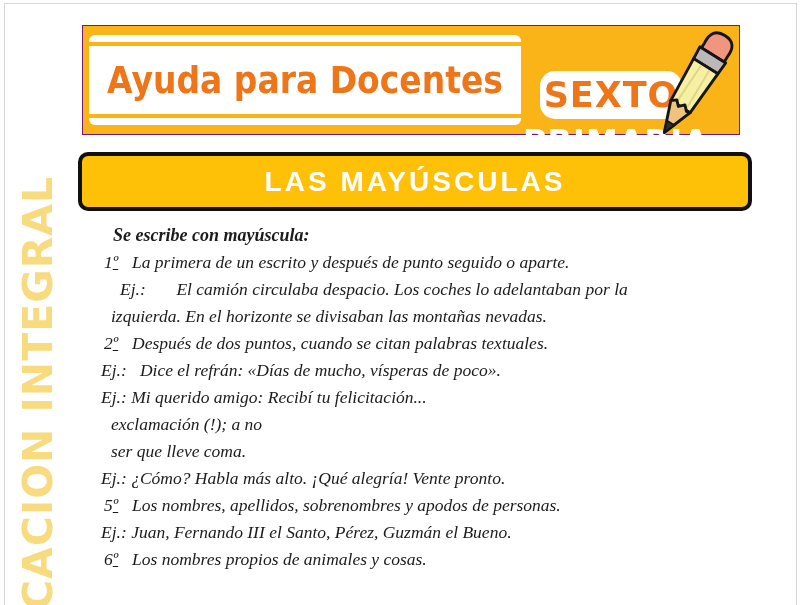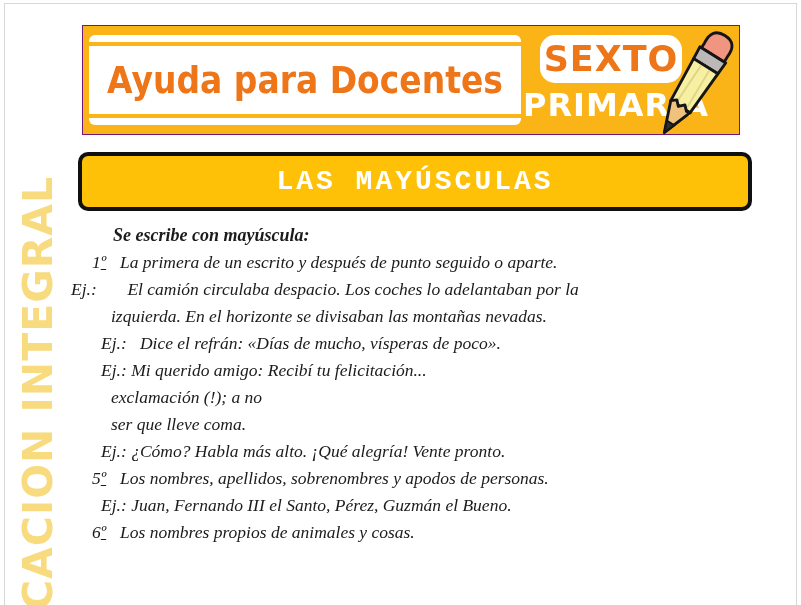--- a/index.html
+++ b/index.html
@@ -40,53 +40,53 @@
   .brand-text{
     font-family:"DejaVu Sans", sans-serif;font-weight:bold;
     font-size:33px;color:#ee7518;letter-spacing:0px;white-space:nowrap;
     transform:scaleY(1.12);
   }
   .grade{position:absolute;left:440px;top:9px;width:176px;text-align:center;}
   .sexto-box{
     display:inline-block;background:#ffffff;border-radius:15px;
     padding:0 4px;line-height:48px;
     font-family:"DejaVu Sans", sans-serif;font-weight:bold;
-    font-size:35px;color:#ee7518;letter-spacing:1px;
+    font-size:35px;color:#ee7518;letter-spacing:1px;margin-top:36px;
   }
   .primaria{
     font-family:"DejaVu Sans", sans-serif;font-weight:bold;
     font-size:32px;line-height:44px;color:#ffffff;letter-spacing:1px;
     white-space:nowrap;
   }
   .pencil{position:absolute;right:-4px;top:-4px;width:100px;height:122px;}
 
   
   .title-bar{
     position:absolute;left:78px;top:152px;width:666px;height:51px;
     background:#ffc107;border:4px solid #101010;border-radius:10px;
     display:flex;align-items:center;justify-content:center;
   }
   .title-text{
-    font-family:Liberation Mono, monospace;font-weight:bold;
+    font-family:Liberation Sans, sans-serif;font-weight:bold;
     font-size:28px;letter-spacing:3px;color:#ffffff;
   }
 
   
   .doc-body{
     position:absolute;left:0;top:222px;width:740px;
     font-family:"Liberation Serif", serif;font-style:italic;
     font-size:17.5px;color:#1b1b1b;
   }
   .ln{height:27px;line-height:27px;white-space:pre;}
   .ln.head{padding-left:113px;font-weight:bold;font-size:18px;}
   .ln.num-ln{padding-left:92px;}
   .ln.ej{padding-left:101px;}
-  .ln.ej1{padding-left:71px;}
+  .ln.ej1{padding-left:120px;}
   .ln.cont{padding-left:111px;}
-  .num{display:inline-block;width:28px;}
+  .num{display:inline-block;width:28px;margin-left:12px;}
   .ord{text-decoration:underline;}
 </style>
 </head>
 <body>
 
 <div class="page">
 
   <div class="edge edge-top"></div>
   <div class="edge edge-left"></div>
   <div class="edge edge-right"></div>
@@ -120,20 +120,21 @@
     <span class="title-text">LAS MAYÚSCULAS</span>
   </div>
 
   <div class="doc-body">
     <div class="ln head">Se escribe con mayúscula:</div>
 
     <div class="ln num-ln"><span class="num"><span>1</span><span class="ord">º</span></span><span>La primera de un escrito y después de punto seguido o aparte.</span></div>
     <div class="ln ej1"><span>Ej.:       El camión circulaba despacio. Los coches lo adelantaban por la</span></div>
     <div class="ln cont"><span>izquierda. En el horizonte se divisaban las montañas nevadas.</span></div>
 
+    <div class="ln num-ln"><span class="num"><span>2</span><span class="ord">º</span></span><span>Después de dos puntos, cuando se citan palabras textuales.</span></div>
     <div class="ln ej"><span>Ej.:   Dice el refrán: «Días de mucho, vísperas de poco».</span></div>
 
     <div class="ln ej"><span>Ej.: Mi querido amigo: Recibí tu felicitación...</span></div>
 
     <div class="ln cont"><span>exclamación (!); a no</span></div>
     <div class="ln cont"><span>ser que lleve coma.</span></div>
     <div class="ln ej"><span>Ej.: ¿Cómo? Habla más alto. ¡Qué alegría! Vente pronto.</span></div>
 
     <div class="ln num-ln"><span class="num"><span>5</span><span class="ord">º</span></span><span>Los nombres, apellidos, sobrenombres y apodos de personas.</span></div>
     <div class="ln ej"><span>Ej.: Juan, Fernando III el Santo, Pérez, Guzmán el Bueno.</span></div>

